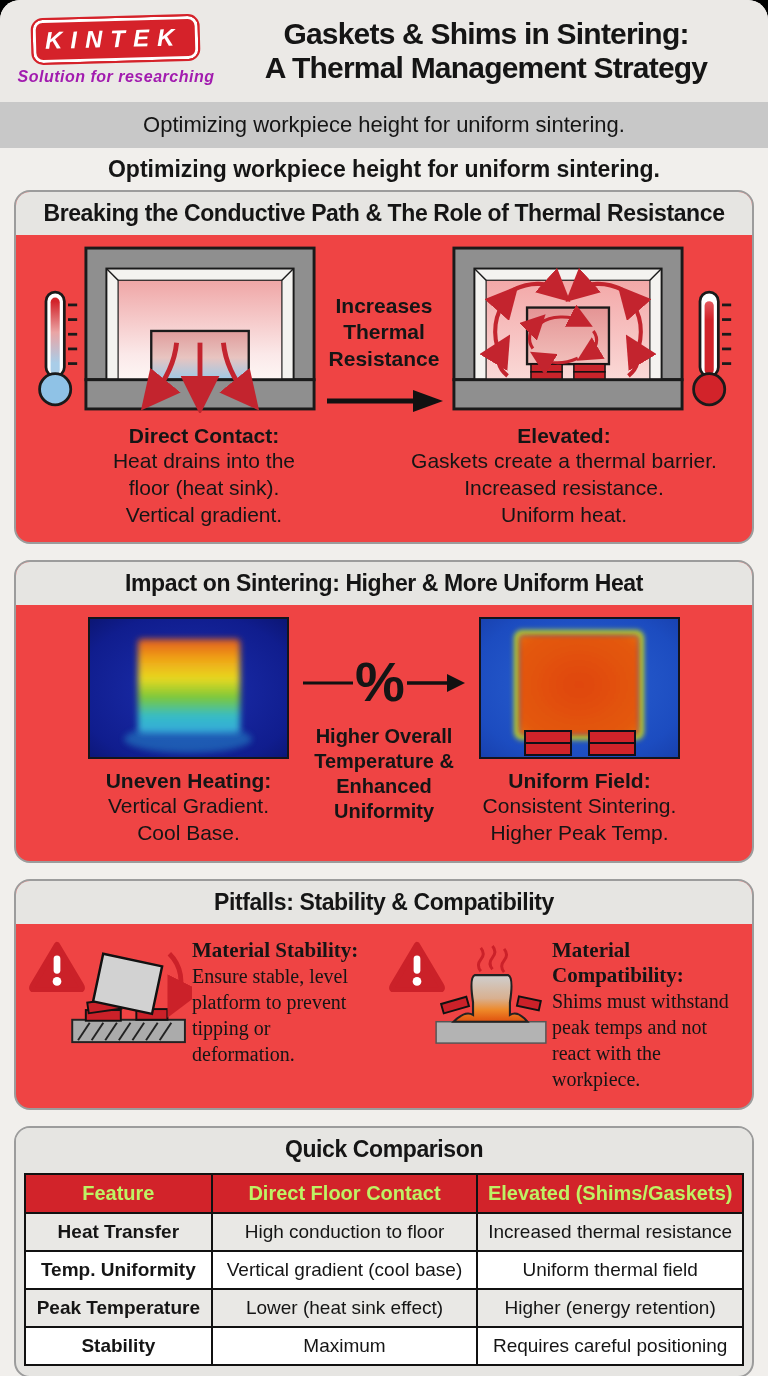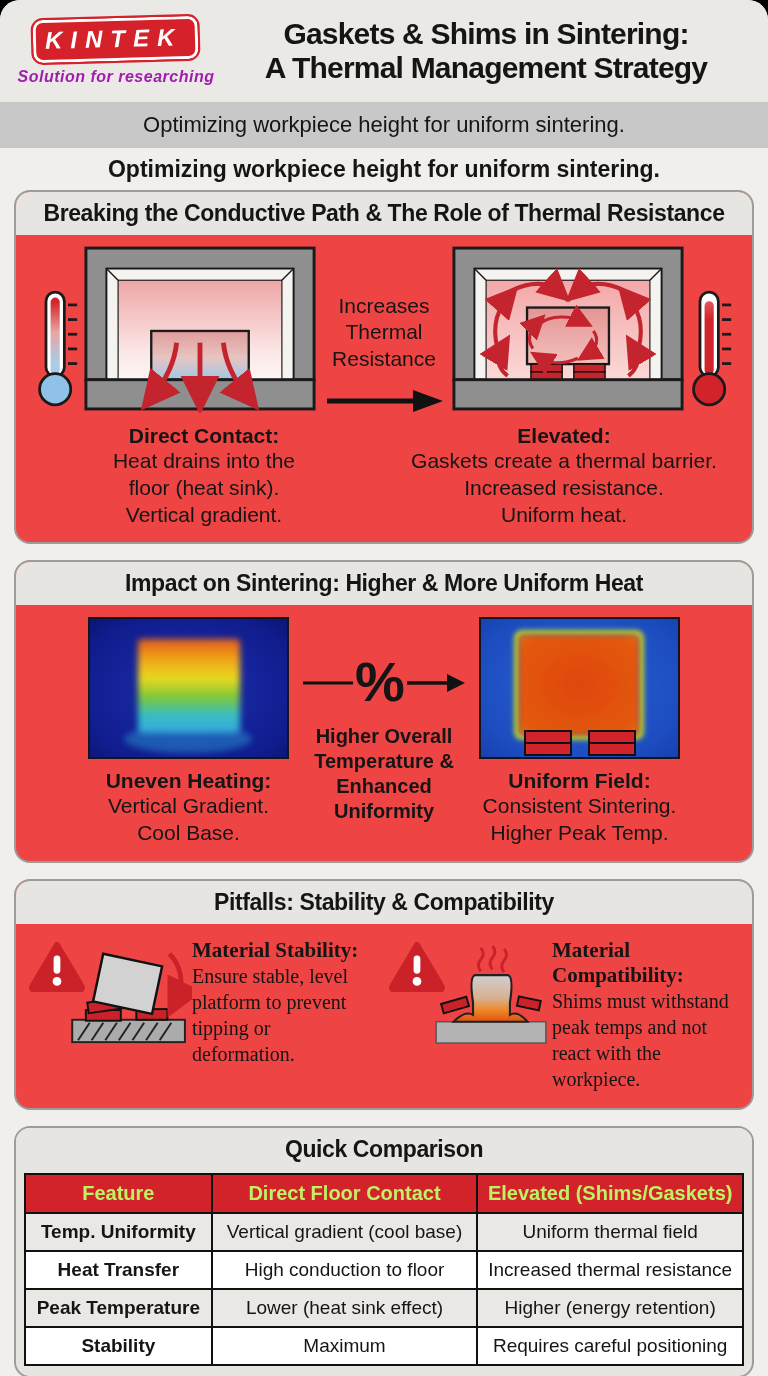--- a/index.html
+++ b/index.html
@@ -20,21 +20,21 @@
   .subtitle-bold{height:42px;display:flex;align-items:center;justify-content:center;font-size:23px;font-weight:bold;}
 
   
   .card{margin:0 14px 16px;border:2px solid #9c9c9c;border-radius:16px;background:#ef4444;overflow:hidden;}
   .card-header{background:#e6e5e2;text-align:center;font-weight:bold;font-size:23px;padding:8px 4px;letter-spacing:-.4px;}
 
   
   .s1-row{display:flex;justify-content:center;align-items:flex-start;gap:4px;padding:10px 4px 0;}
   .thermo{margin-top:42px;flex:none;}
   .mid1{width:126px;flex:none;text-align:center;margin-top:48px;}
-  .mid1-label{font-weight:normal;font-size:21px;line-height:1.25;}
+  .mid1-label{font-weight:bold;font-size:21px;line-height:1.25;}
   .mid1-arrow{margin-top:16px;}
   .s1-captions{display:flex;padding:6px 8px 14px;}
   .cap{width:50%;text-align:center;}
   .cap-title{font-weight:bold;font-size:21px;}
   .cap-text{font-size:21px;line-height:1.28;}
 
   
   .s2-row{display:flex;justify-content:center;align-items:flex-start;gap:10px;padding:12px 8px 14px;}
   .s2-col{text-align:center;}
   .s2-img{border:2px solid #14141c;line-height:0;display:inline-block;}
@@ -421,28 +421,28 @@
     <table class="cmp">
       <thead>
         <tr>
           <th>Feature</th>
           <th>Direct Floor Contact</th>
           <th>Elevated (Shims/Gaskets)</th>
         </tr>
       </thead>
       <tbody>
         <tr>
+          <td>Heat Transfer</td>
+          <td>High conduction to floor</td>
+          <td>Increased thermal resistance</td>
+        </tr>
+        <tr>
           <td>Temp. Uniformity</td>
           <td>Vertical gradient (cool base)</td>
           <td>Uniform thermal field</td>
-        </tr>
-        <tr>
-          <td>Heat Transfer</td>
-          <td>High conduction to floor</td>
-          <td>Increased thermal resistance</td>
         </tr>
         <tr>
           <td>Peak Temperature</td>
           <td>Lower (heat sink effect)</td>
           <td>Higher (energy retention)</td>
         </tr>
         <tr>
           <td>Stability</td>
           <td>Maximum</td>
           <td>Requires careful positioning</td>

